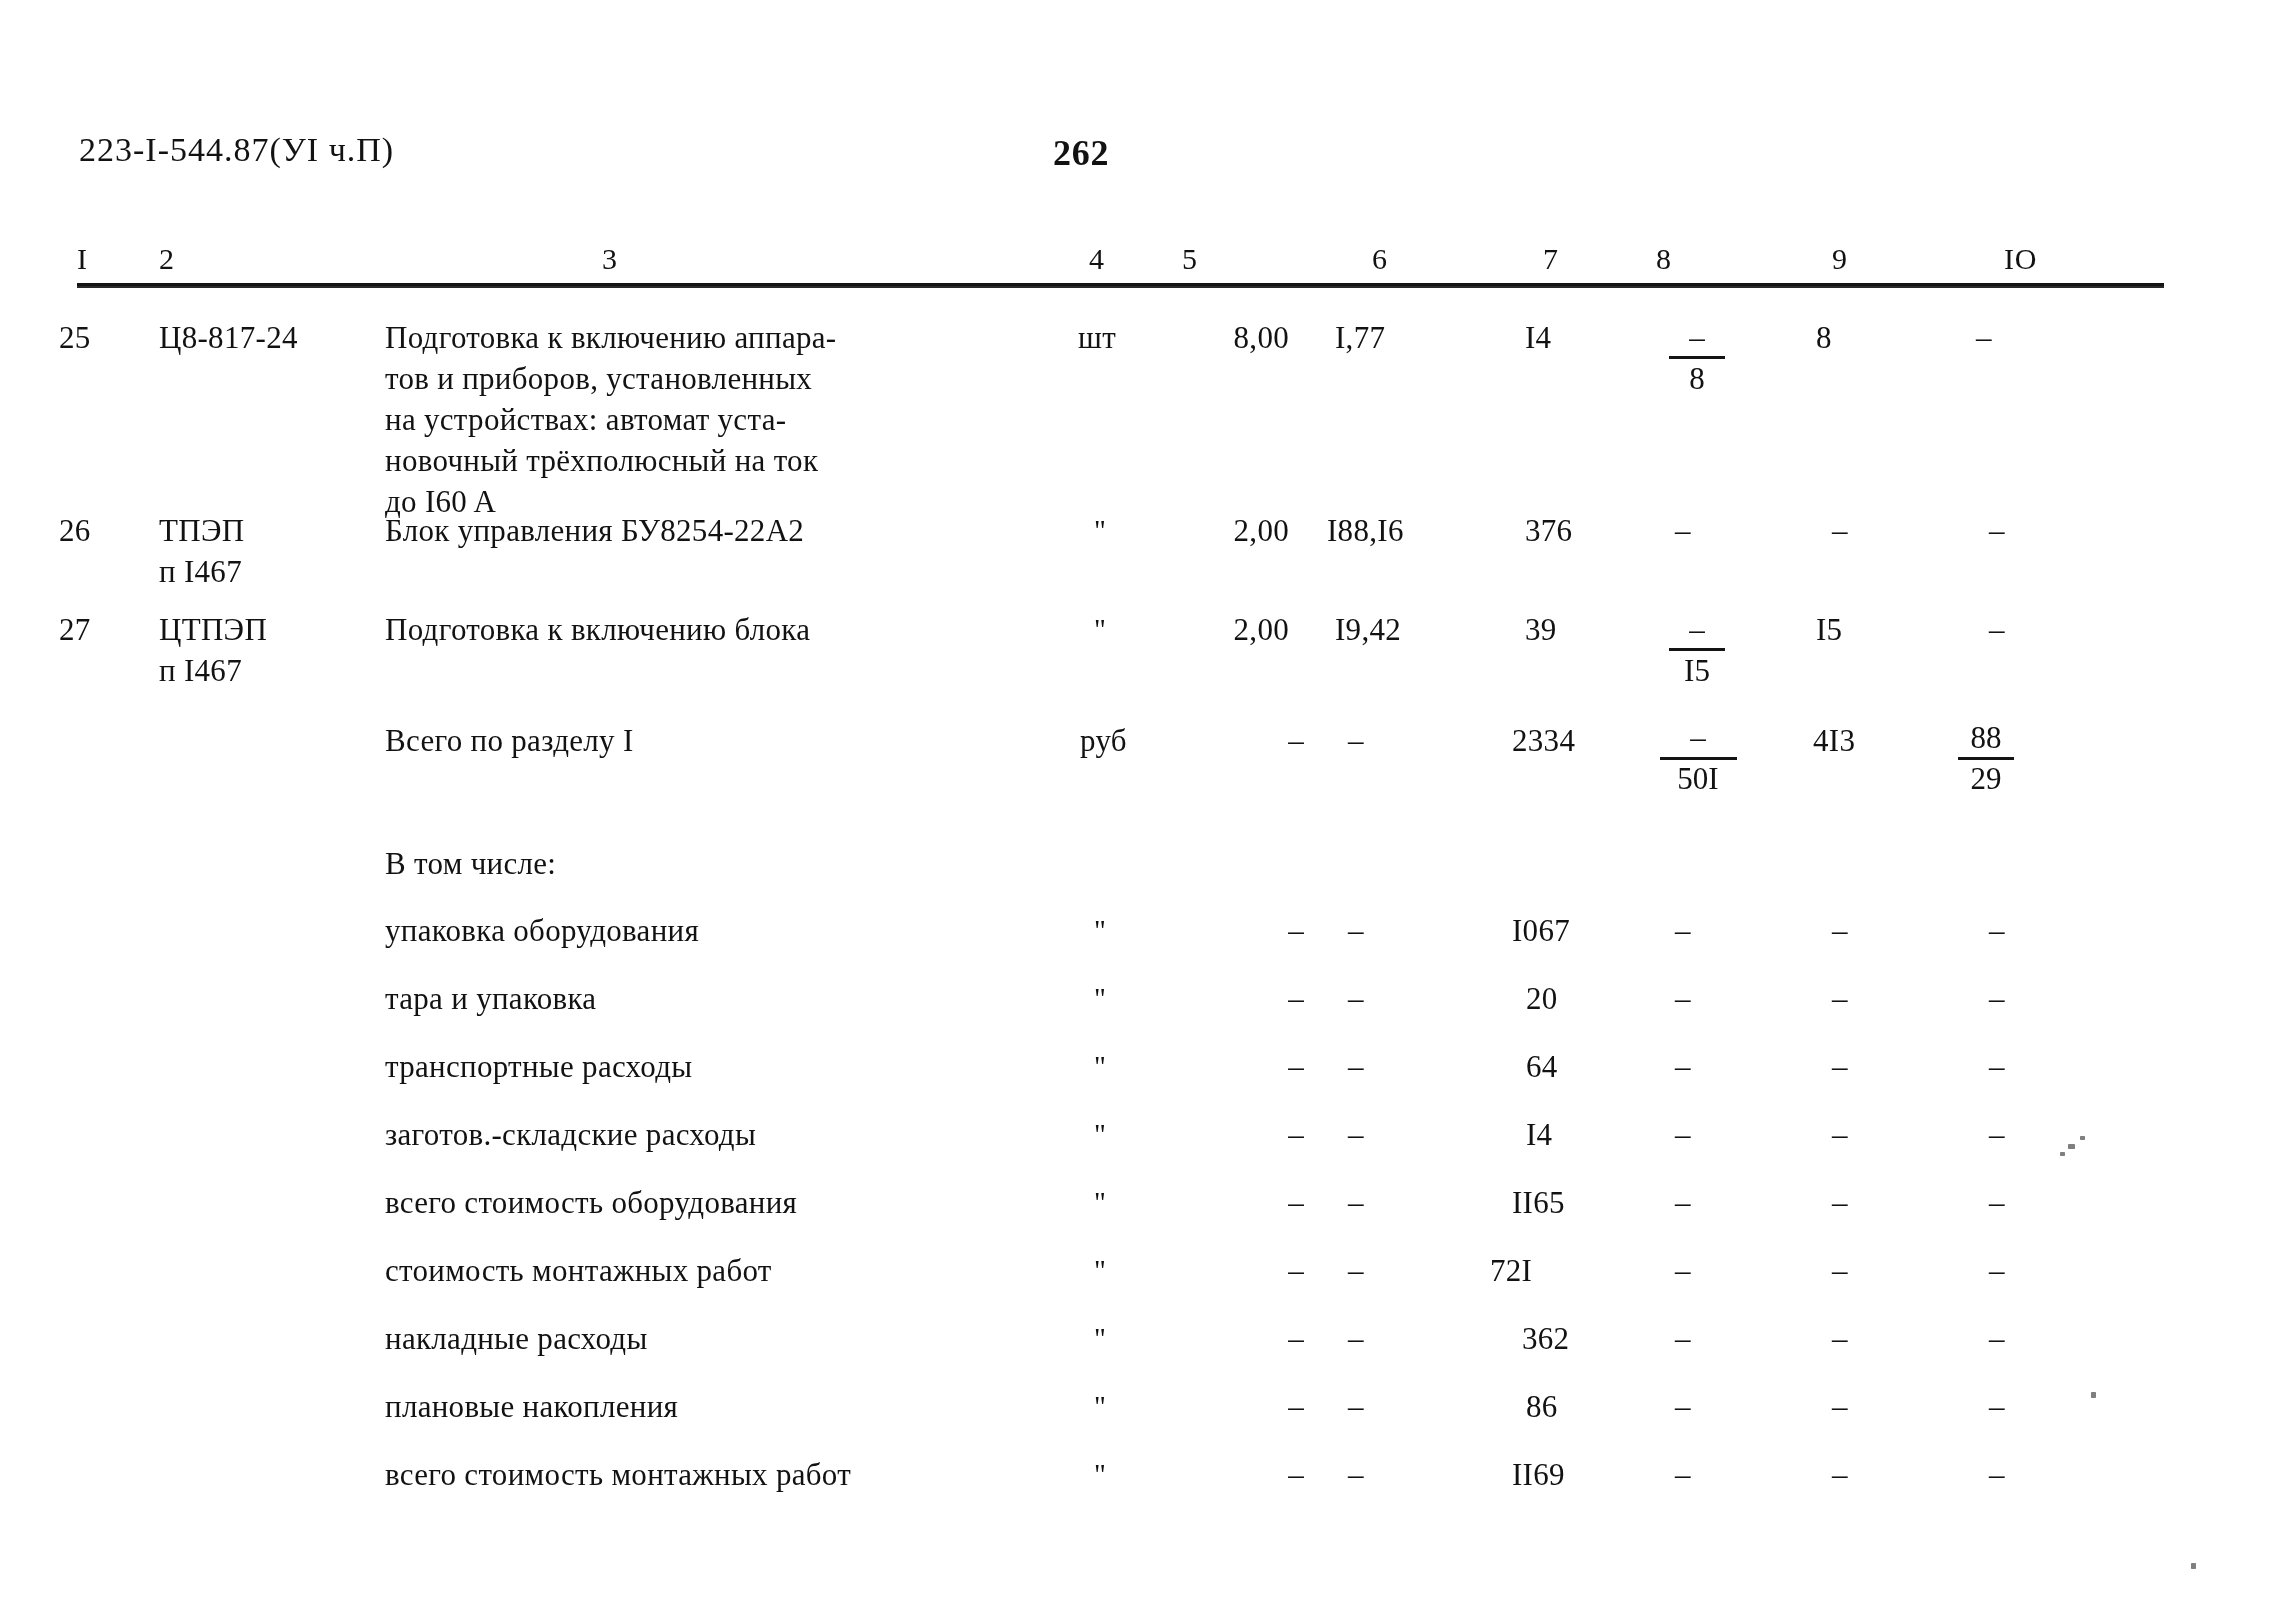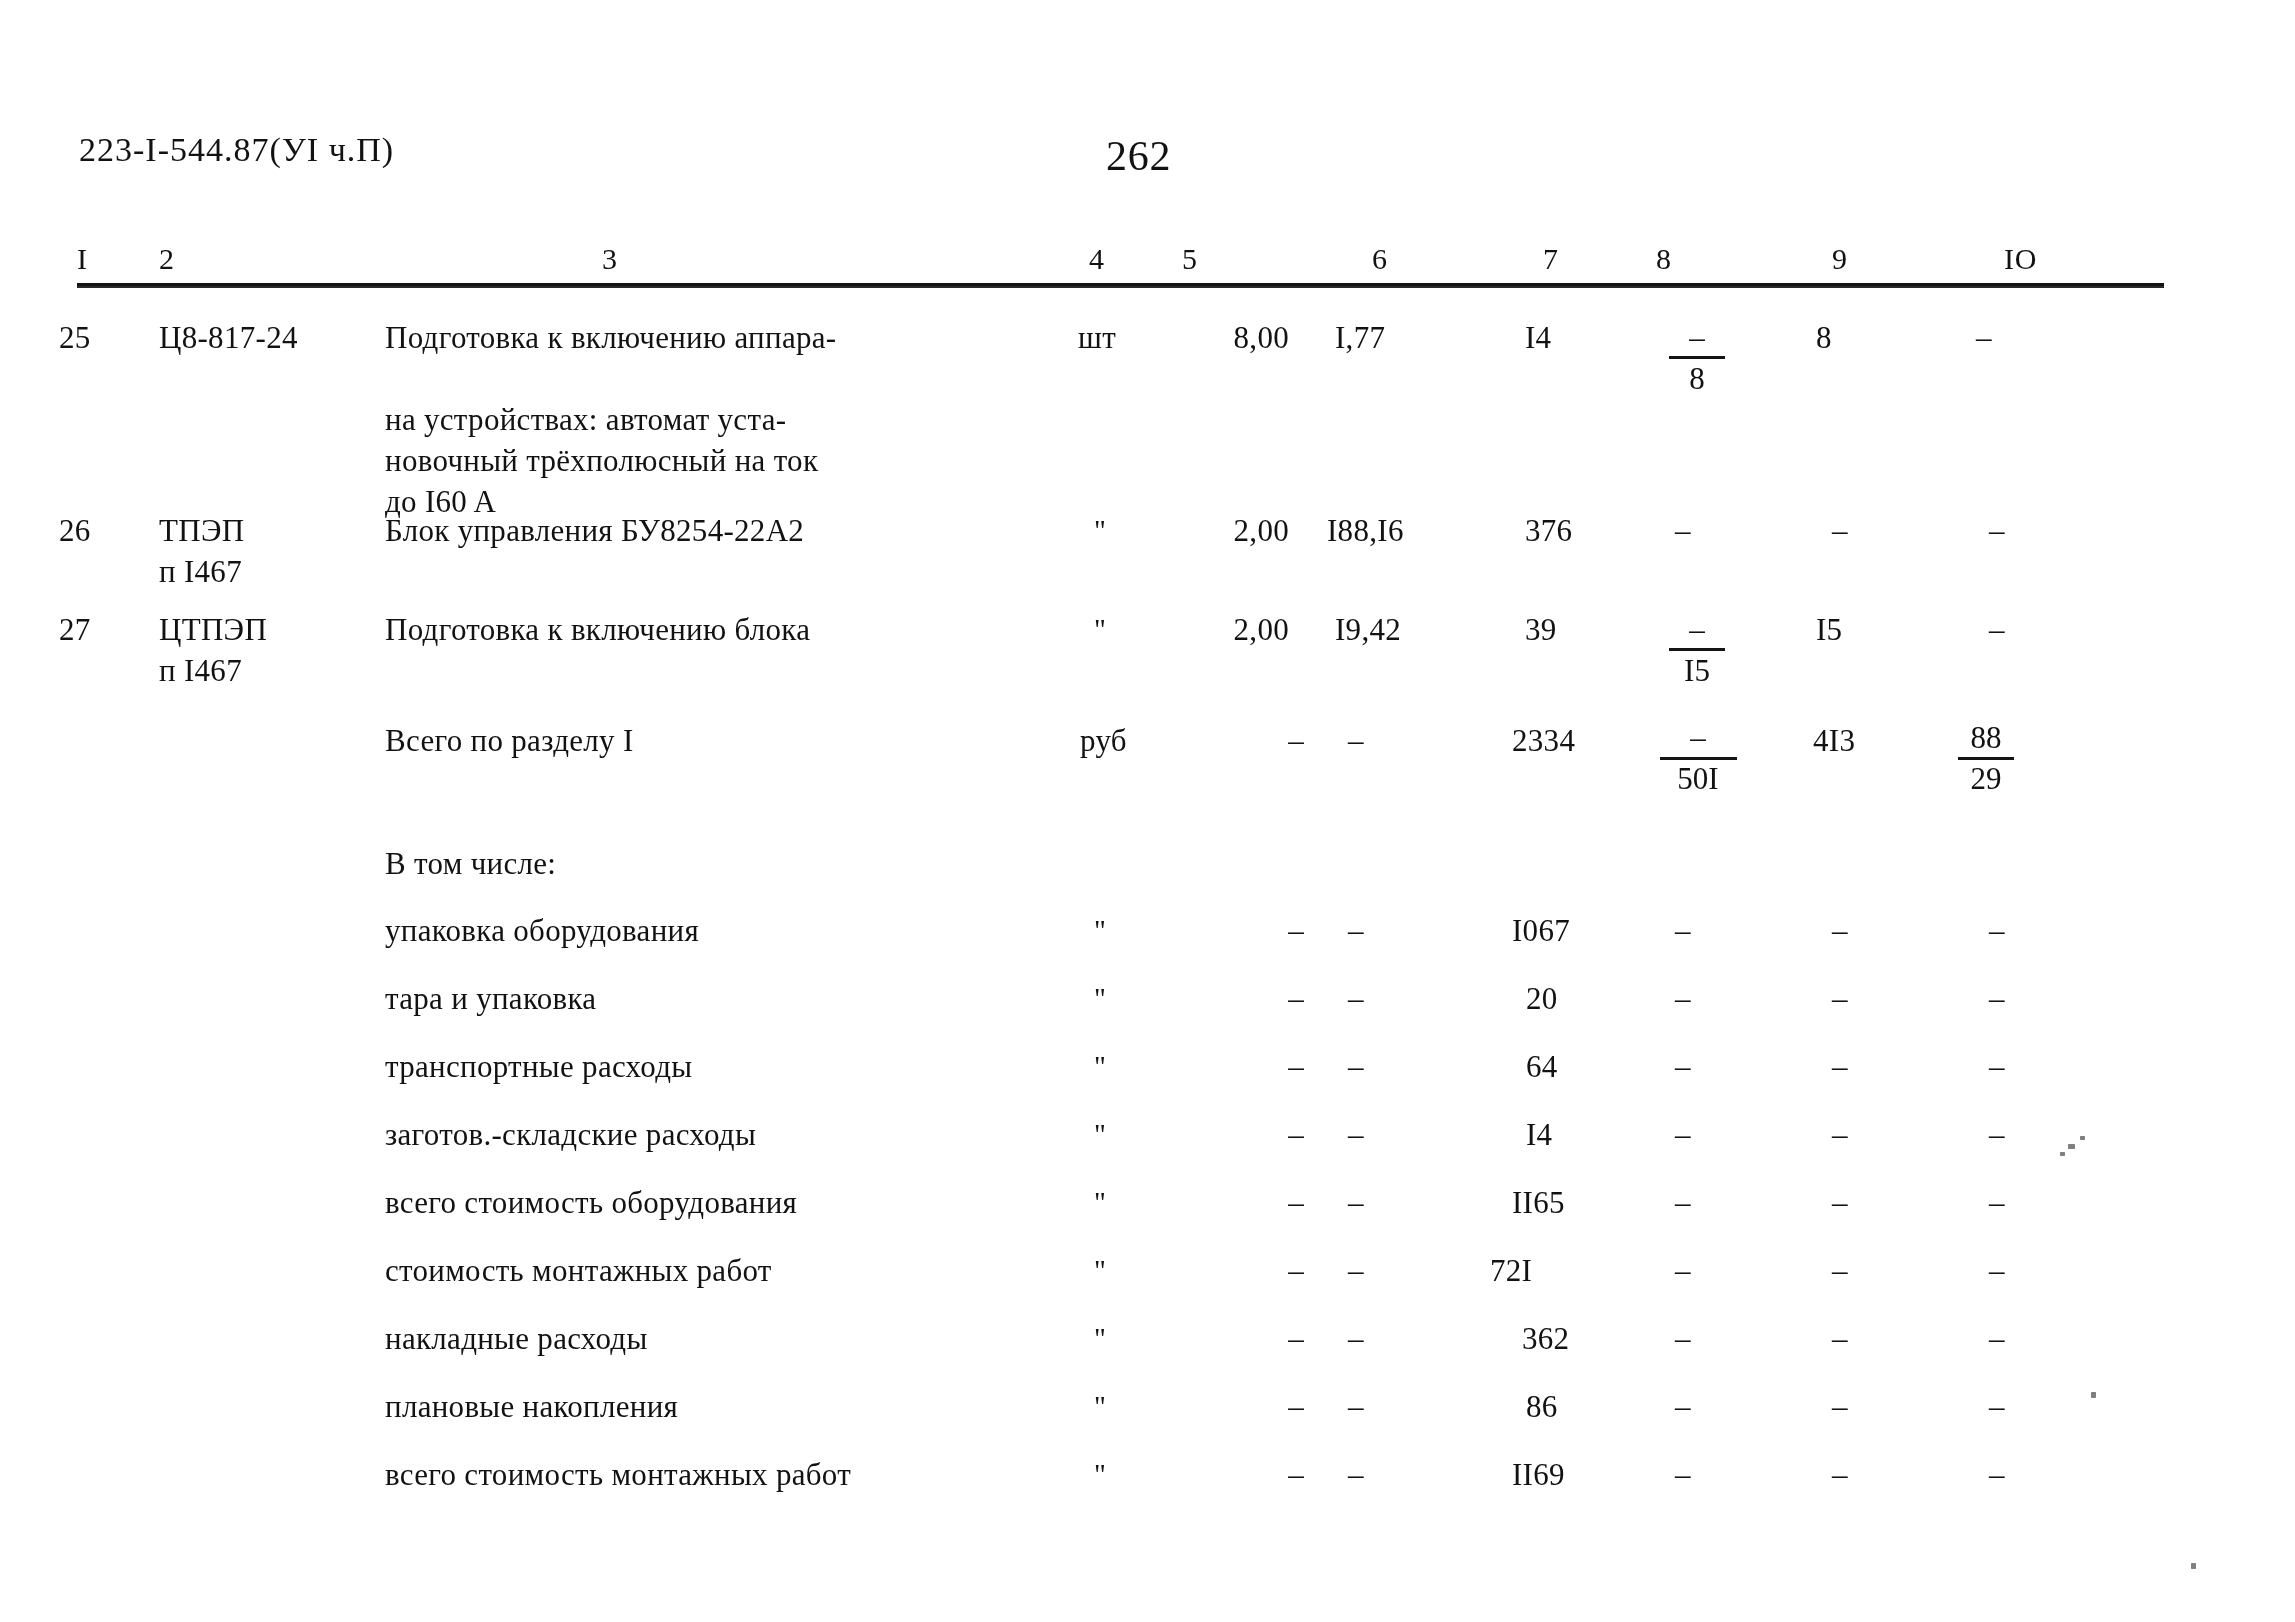--- a/index.html
+++ b/index.html
@@ -19,22 +19,22 @@
     position:absolute;
     left:79px; top:131px;
     width:2133px; height:52px;
   }
   .doc-code{
     position:absolute;left:0;top:0;
     font-size:34px; letter-spacing:1px;
     white-space:pre;
   }
   .page-no{
-    position:absolute;left:1027px;top:1.3px;
-    font-size:42px; letter-spacing:0.7px;
+    position:absolute;left:974px;top:1.3px;
+    font-size:36px; letter-spacing:0.7px;font-weight:bold;
   }
 
   
   .colnums{
     position:absolute;
     left:0; top:242px;
     width:2295px; height:46px;
   }
   .colnum{
     position:absolute;
@@ -125,21 +125,21 @@
     <span class="colnum" style="left:1832px;">9</span>
     <span class="colnum" style="left:1988px;margin-left:16px;">IO</span>
   </div>
   <div class="rule"></div>
 
   <div class="tbody">
 
     <div class="row" style="top:317px;">
       <span class="cell c-num">25</span>
       <span class="cell c-code">Ц8-817-24</span>
-      <span class="cell c-desc desc-multi"><span>Подготовка к включению аппара-</span><br><br><span>на устройствах: автомат уста-</span><br><span>новочный трёхполюсный на ток</span><br><span>до I60 A</span></span>
+      <span class="cell c-desc desc-multi"><span>Подготовка к включению аппара-</span><br><span>тов и приборов, установленных</span><br><span>на устройствах: автомат уста-</span><br><span>новочный трёхполюсный на ток</span><br><span>до I60 A</span></span>
       <span class="cell c-unit">шт</span>
       <span class="cell c-qty">8,00</span>
       <span class="cell c-price">I,77</span>
       <span class="cell c-sum">I4</span>
       <span class="frac" style="left:1648px;top:3.9px;">
         <span class="top">–</span>
         <span class="bar"></span>
         <span class="bot">8</span>
       </span>
       <span class="cell c-c9">8</span>

